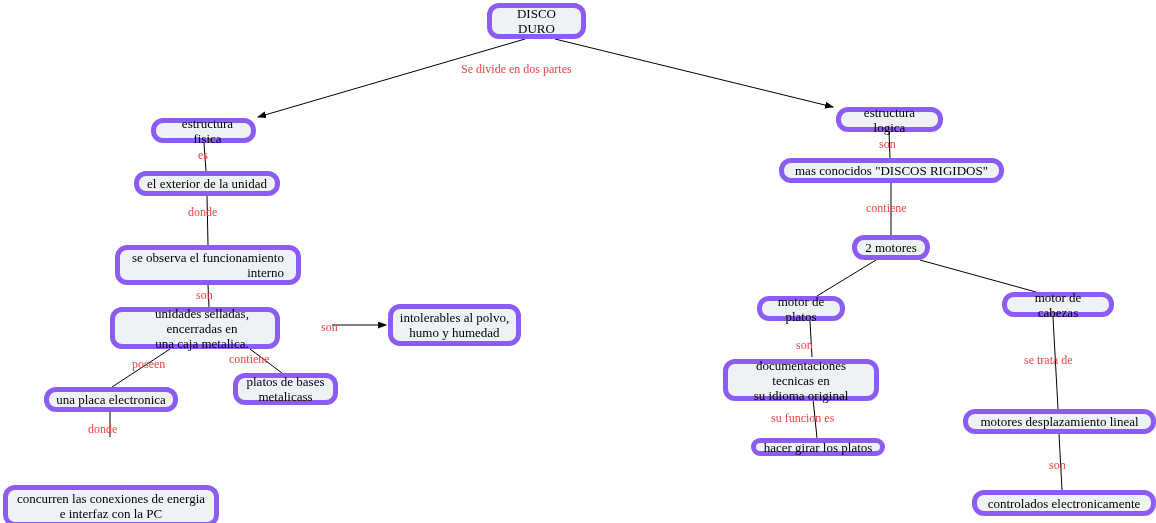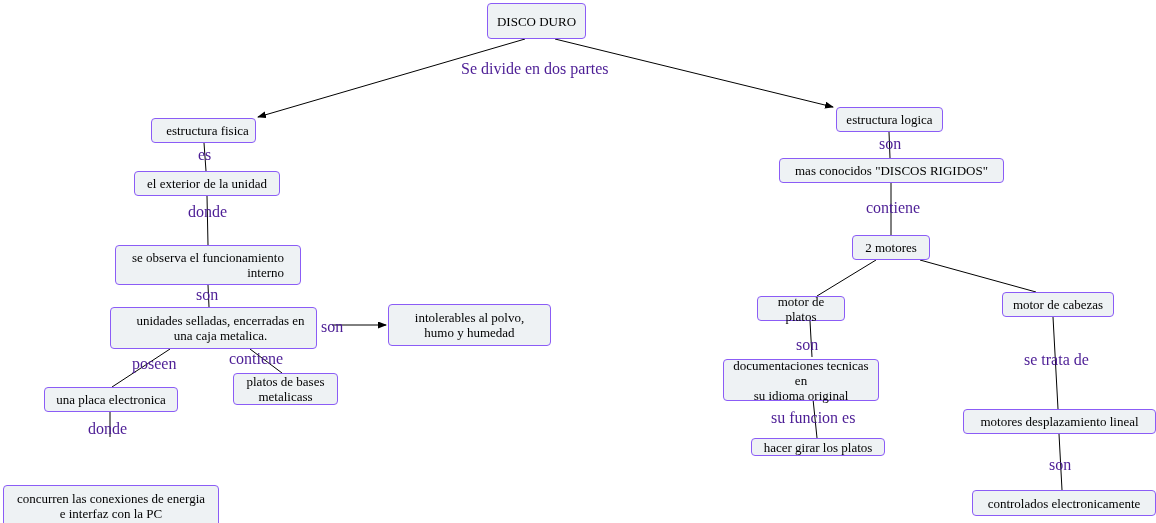--- a/index.html
+++ b/index.html
@@ -20,37 +20,37 @@
     left: 0;
     top: 0;
     width: 1156px;
     height: 523px;
     pointer-events: none;
   }
   .node {
     position: absolute;
     box-sizing: border-box;
     background: #eef2f4;
-    border: 1px solid #8b5cf6;
-    border-radius: 4px;
+    border: 5px solid #8b5cf6;
+    border-radius: 12px;
     color: #000000;
     font-size: 13px;
     line-height: 15px;
     text-align: center;
     display: flex;
     align-items: center;
     justify-content: center;
     padding: 3px 6px;
     white-space: pre-line;
   }
   .edge-label {
     position: absolute;
     background: transparent;
-    color: #4c1d95;
-    font-size: 16px;
+    color: #ef4444;
+    font-size: 12px;
     line-height: 14px;
     white-space: nowrap;
     text-align: center;
   }
 </style>
 </head>
 <body>
 
 <div id="canvas">
   <svg id="edges" viewBox="0 0 1156 523">
@@ -81,23 +81,23 @@
   </svg>
   <div id="nodes-layer">
       <div class="node" style="left: 487px; top: 3px; width: 99px; height: 36px;">DISCO DURO</div>
       <div class="node" style="left: 151px; top: 118px; width: 105px; height: 25px; padding-left: 14px;">estructura fisica</div>
       <div class="node" style="left: 836px; top: 107px; width: 107px; height: 25px;">estructura logica</div>
       <div class="node" style="left: 134px; top: 171px; width: 146px; height: 25px;">el exterior de la unidad</div>
       <div class="node" style="left: 779px; top: 158px; width: 225px; height: 25px;">mas conocidos "DISCOS RIGIDOS"</div>
       <div class="node" style="left: 115px; top: 245px; width: 186px; height: 40px; text-align: right;">se observa el funcionamiento
 interno</div>
       <div class="node" style="left: 852px; top: 235px; width: 78px; height: 25px;">2 motores</div>
-      <div class="node" style="left: 110px; top: 307px; width: 207px; height: 42px; padding-left: 20px;">unidades selladas, encerradas  en
+      <div class="node" style="left: 110px; top: 307px; width: 170px; height: 42px; padding-left: 20px;">unidades selladas, encerradas  en
 una caja metalica.</div>
-      <div class="node" style="left: 388px; top: 304px; width: 163px; height: 42px;">intolerables al polvo,
+      <div class="node" style="left: 388px; top: 304px; width: 133px; height: 42px;">intolerables al polvo,
 humo y humedad</div>
       <div class="node" style="left: 757px; top: 296px; width: 88px; height: 25px;">motor de platos</div>
       <div class="node" style="left: 1002px; top: 292px; width: 112px; height: 25px;">motor de cabezas</div>
       <div class="node" style="left: 44px; top: 387px; width: 134px; height: 25px;">una placa electronica</div>
       <div class="node" style="left: 233px; top: 373px; width: 105px; height: 32px;">platos de bases
 metalicass</div>
       <div class="node" style="left: 723px; top: 359px; width: 156px; height: 42px;">documentaciones tecnicas en
 su idioma original</div>
       <div class="node" style="left: 963px; top: 409px; width: 193px; height: 25px;">motores desplazamiento lineal</div>
       <div class="node" style="left: 3px; top: 437px; width: 216px; height: 42px; margin-top: 48px;">concurren las conexiones de energia

